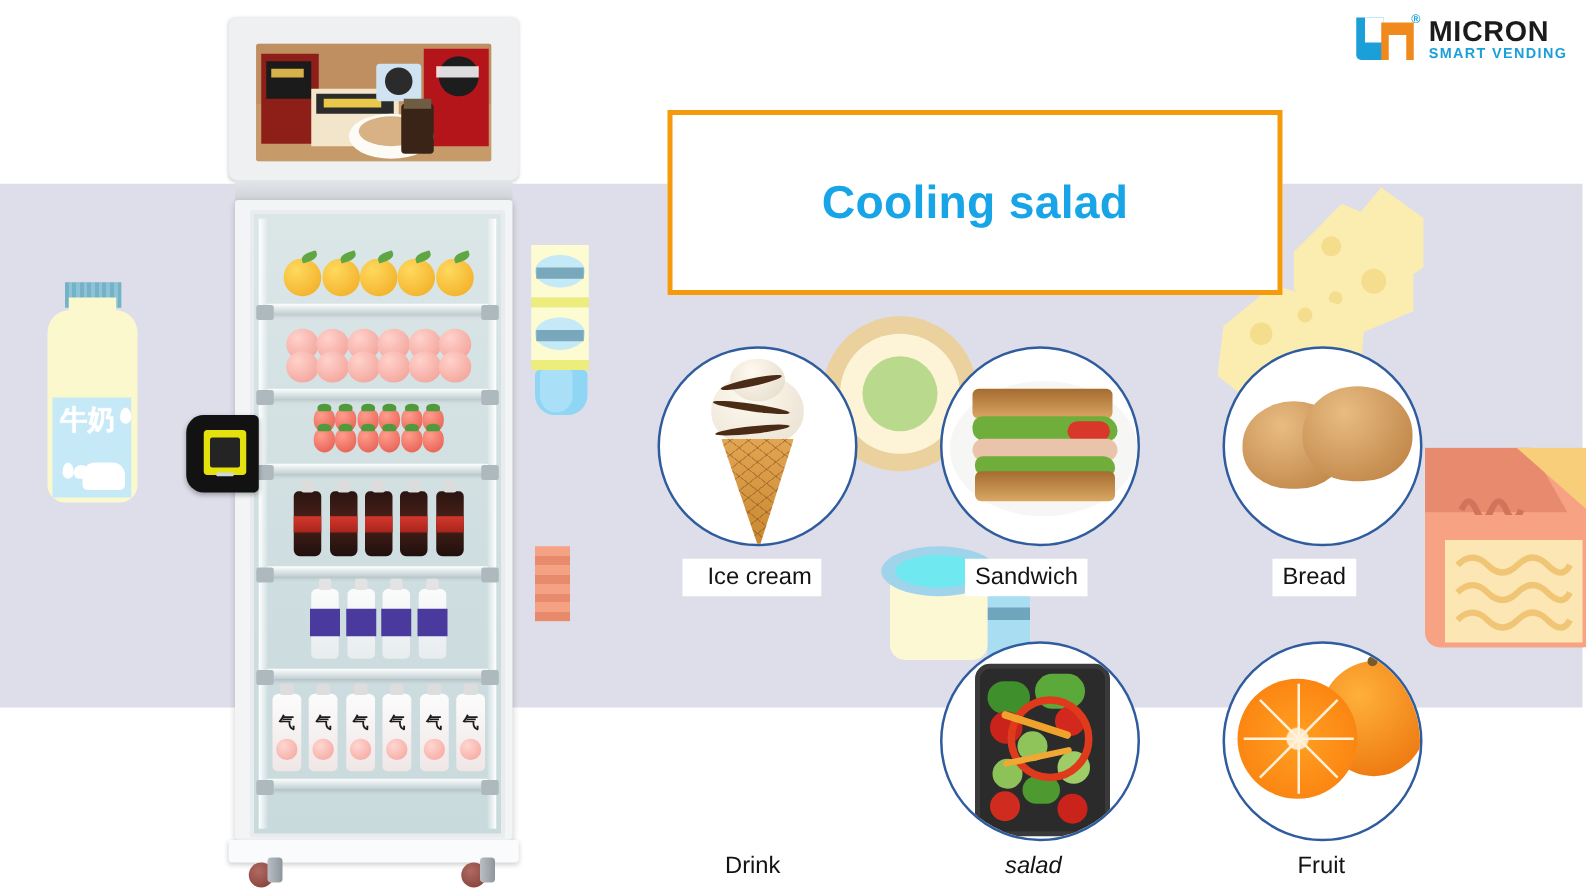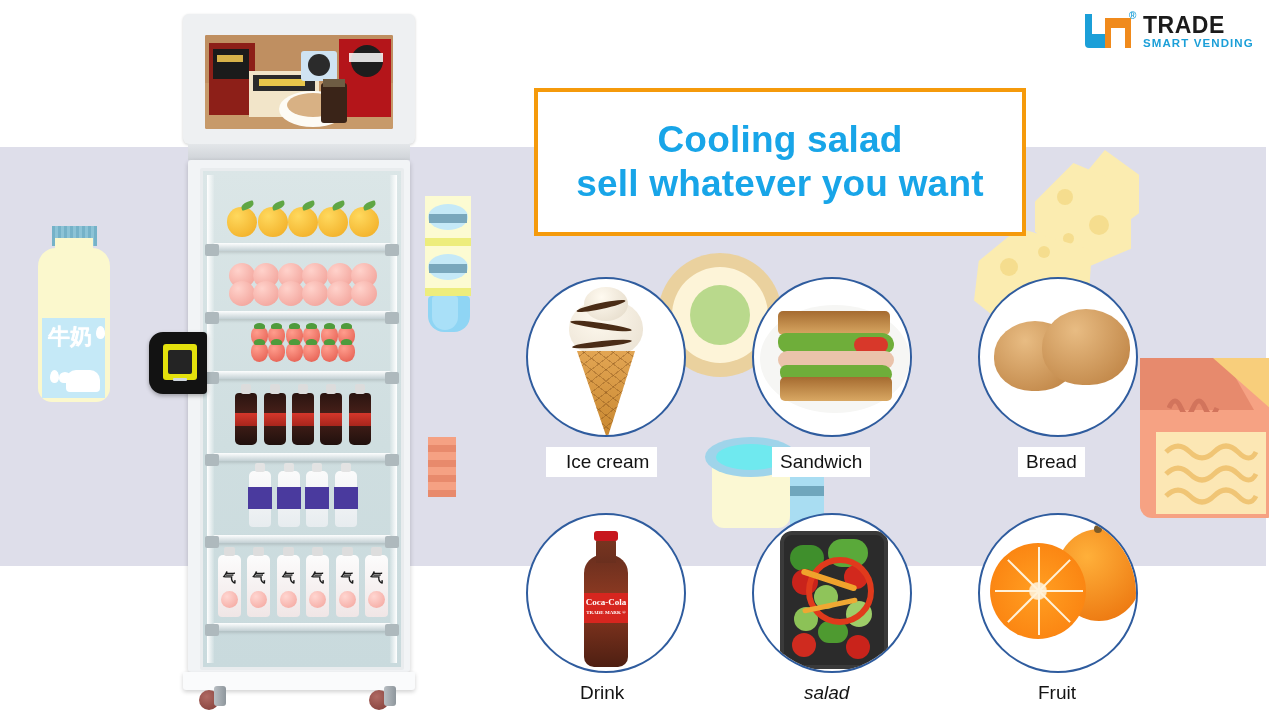--- a/index.html
+++ b/index.html
@@ -432,21 +432,20 @@
       <div class="stem"></div>
     </div>
     <div class="caster" style="left:186px;">
       <div class="wheel"></div>
       <div class="stem"></div>
     </div>
   </div>
 
   <div class="banner">
     <div class="l1">Cooling salad</div>
-    <div class="l3">sell whatever you want</div>
   </div>
 
   <div class="pcircle" style="left:526px;top:277px;width:160px;height:160px;">
     <div class="cone-sw"></div>
     <div class="cone-sw2"></div>
     <div class="drizzle" style="left:48px;top:24px;width:50px;height:6px;transform:rotate(-12deg);"></div>
     <div class="drizzle" style="left:42px;top:44px;width:62px;height:6px;transform:rotate(8deg);"></div>
     <div class="drizzle" style="left:44px;top:62px;width:60px;height:6px;transform:rotate(-6deg);"></div>
     <div class="cone-bot">
         <div class="cone-grid"></div>
@@ -464,31 +463,20 @@
     <div class="sand-br crust" style="left:26px;top:98px;width:112px;height:24px;"></div>
   </div>
   <div class="plabel" style="left:772px;top:447px;">Sandwich</div>
 
   <div class="pcircle" style="left:978px;top:277px;width:160px;height:160px;">
     <div class="bun" style="left:14px;top:42px;width:82px;height:70px;"></div>
     <div class="bun" style="left:62px;top:30px;width:88px;height:76px;"></div>
   </div>
   <div class="plabel" style="left:1018px;top:447px;">Bread</div>
 
-  <div class="pcircle" style="left:526px;top:513px;width:160px;height:160px;">
-    <div class="coke-bottle">
-      <div class="coke-body"></div>
-      <div class="coke-neck"></div>
-      <div class="coke-cap"></div>
-      <div class="coke-lbl">
-        <span>Coca-Cola</span>
-        <span style="font-size:5px;line-height:7px;padding-top:1px;">TRADE MARK ®</span>
-      </div>
-    </div>
-  </div>
   <div class="plabel plain" style="left:572px;top:678px;">Drink</div>
 
   <div class="pcircle" style="left:752px;top:513px;width:160px;height:160px;">
     <div class="salad-tray">
       <div class="veg" style="left:6px;top:10px;width:34px;height:26px;background:#3f8f2c;border-radius:14px;"></div>
       <div class="veg" style="left:44px;top:4px;width:40px;height:28px;background:#5aa93a;border-radius:14px;"></div>
       <div class="veg" style="left:8px;top:34px;width:26px;height:26px;background:#c9231b;"></div>
       <div class="veg" style="left:60px;top:30px;width:24px;height:24px;background:#d2281d;"></div>
       <div class="veg" style="left:30px;top:50px;width:24px;height:24px;background:#8fc45a;"></div>
       <div class="veg" style="left:62px;top:66px;width:26px;height:26px;background:#9ecd68;"></div>
@@ -519,17 +507,17 @@
   <div class="plabel plain" style="left:1030px;top:678px;">Fruit</div>
 
   <div class="logo">
     <div class="logo-mark">
       <div class="lg-blue"></div>
       <div class="lg-blue-cut"></div>
       <div class="lg-orange"></div>
       <div class="lg-orange-cut"></div>
     </div>
     <div class="lg-reg">®</div>
-    <div class="lg-name">TRADE</div>
+    <div class="lg-name">MICRON</div>
     <div class="lg-sub">SMART VENDING</div>
   </div>
 
 </div>
 
 </body></html>

